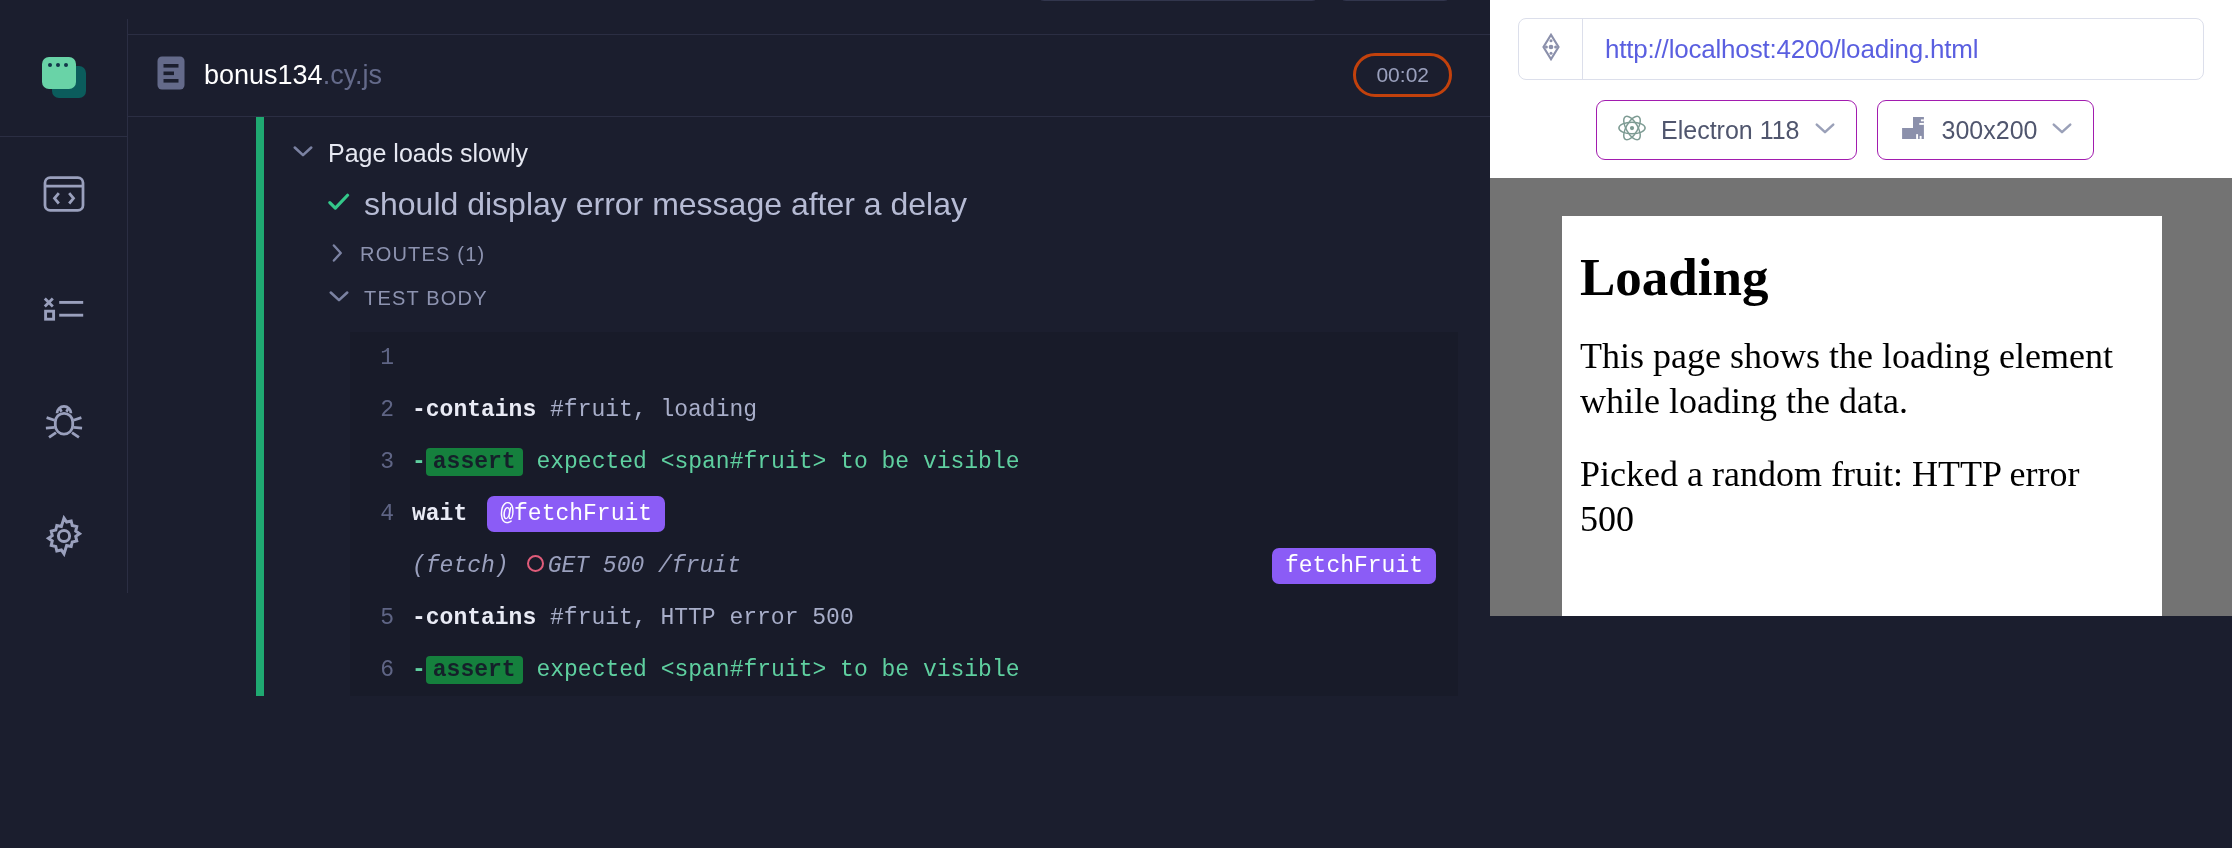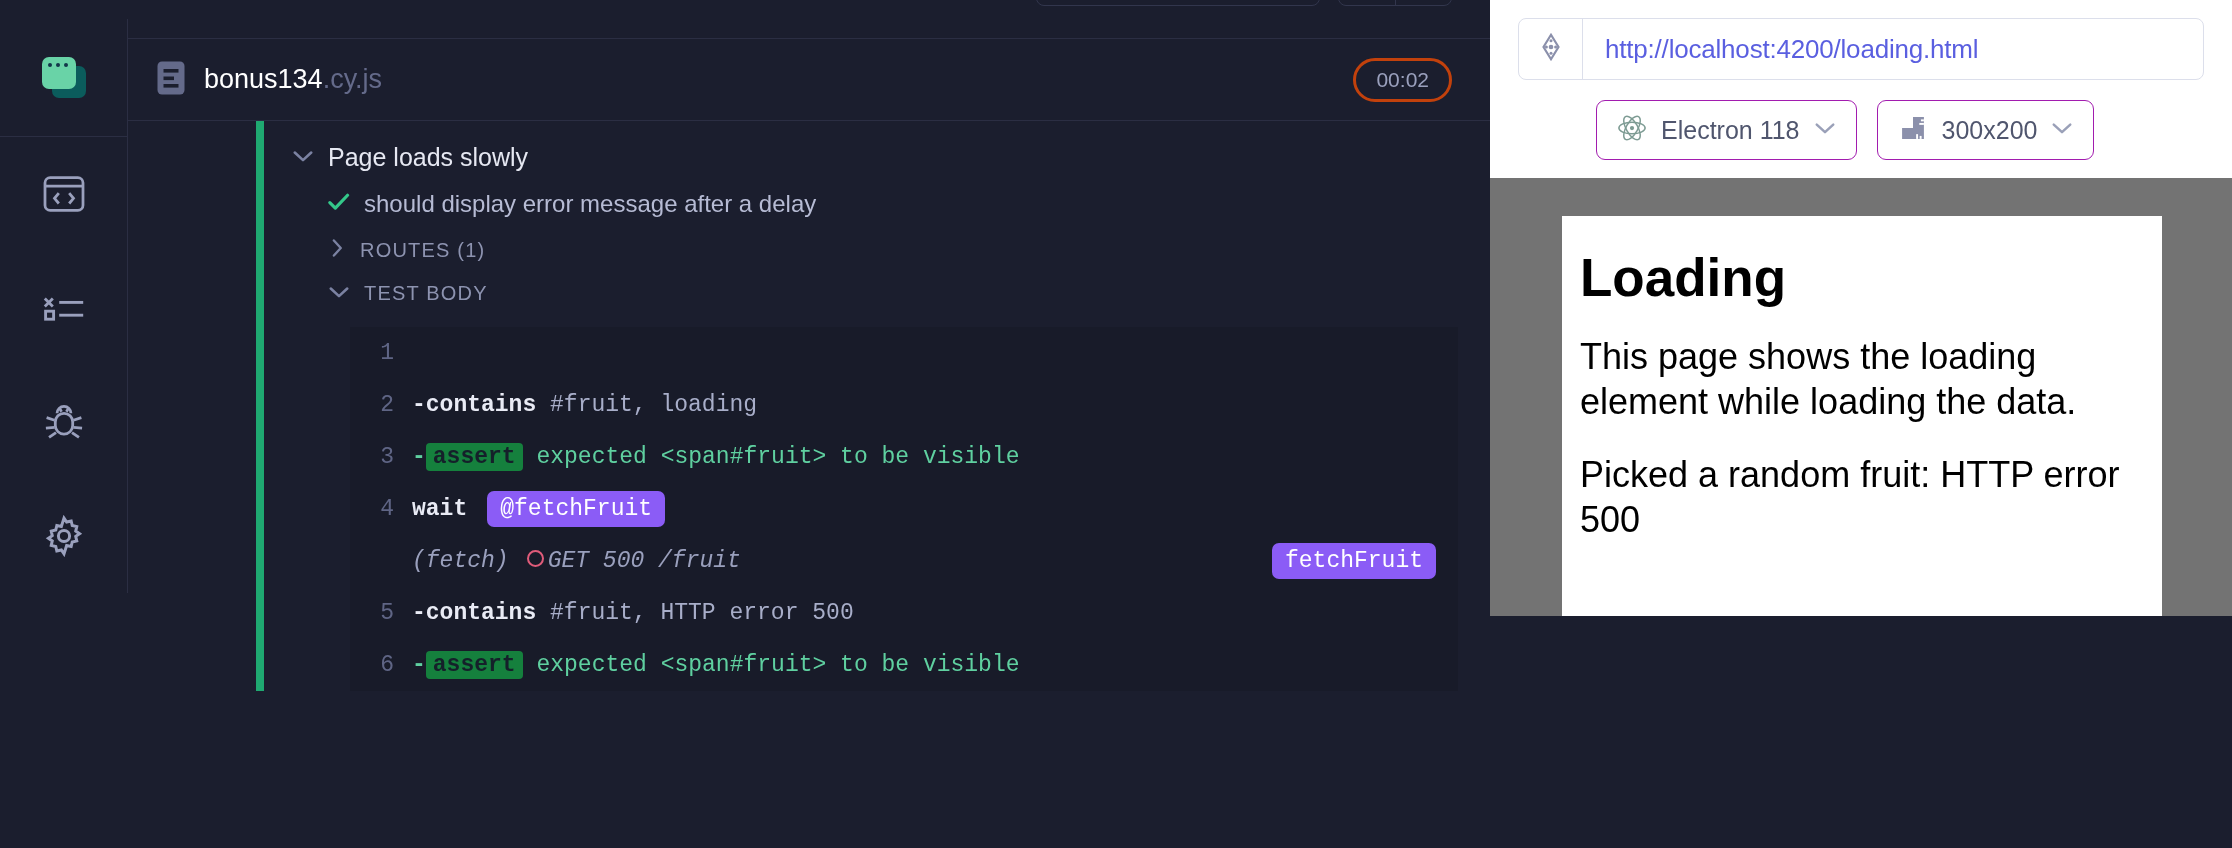--- a/index.html
+++ b/index.html
@@ -94,21 +94,21 @@
   
   .tree { position: relative; padding-left: 36px; padding-top: 14px; flex: 1 1 auto; }
   .green-rail {
     position: absolute; left: 128px; top: 0; width: 8px; bottom: 0;
     background: #1fa971;
   }
   .suite-row { display: flex; align-items: center; gap: 14px; padding: 8px 0 8px 128px; cursor: pointer; }
   .suite-title { color: #e6e8f2; font-size: 25px; }
 
   .test-row { display: flex; align-items: center; gap: 14px; padding: 10px 0 10px 164px; cursor: pointer; }
-  .test-title { color: #b6bbd4; font-size: 24px; }
+  .test-title { color: #b6bbd4; font-size: 32px; }
 
   .section-row { display: flex; align-items: center; gap: 14px; padding: 10px 0 10px 164px; cursor: pointer; }
   .section-label { color: #8d93b0; font-size: 20px; letter-spacing: 1.2px; }
 
   
   .cmdblock {
     margin-left: 186px; margin-right: 32px; margin-top: 12px;
     background: #181b29;
     font-family: "Liberation Mono", monospace;
   }
@@ -166,21 +166,21 @@
     display: flex; align-items: center; gap: 14px;
     border: 1px solid #a21caf; border-radius: 9px;
     height: 60px; padding: 0 20px; cursor: pointer; background: #fff;
   }
   .pill .ptext { color: #50566e; font-size: 25px; }
 
   .preview-body { flex: 1 1 auto; padding: 38px 0 0 72px; }
   .aut {
     width: 600px; height: 400px; background: #fff;
     padding: 34px 22px 0 18px;
-    font-family: Liberation Sans, sans-serif;
+    font-family: Liberation Serif, serif;
     color: #000;
   }
   .aut h1 { font-size: 53px; font-weight: bold; line-height: 1.05; }
   .aut p { font-size: 36px; line-height: 1.25; margin-top: 28px; }
 </style>
 </head>
 <body>
 
 <div class="app">
 

